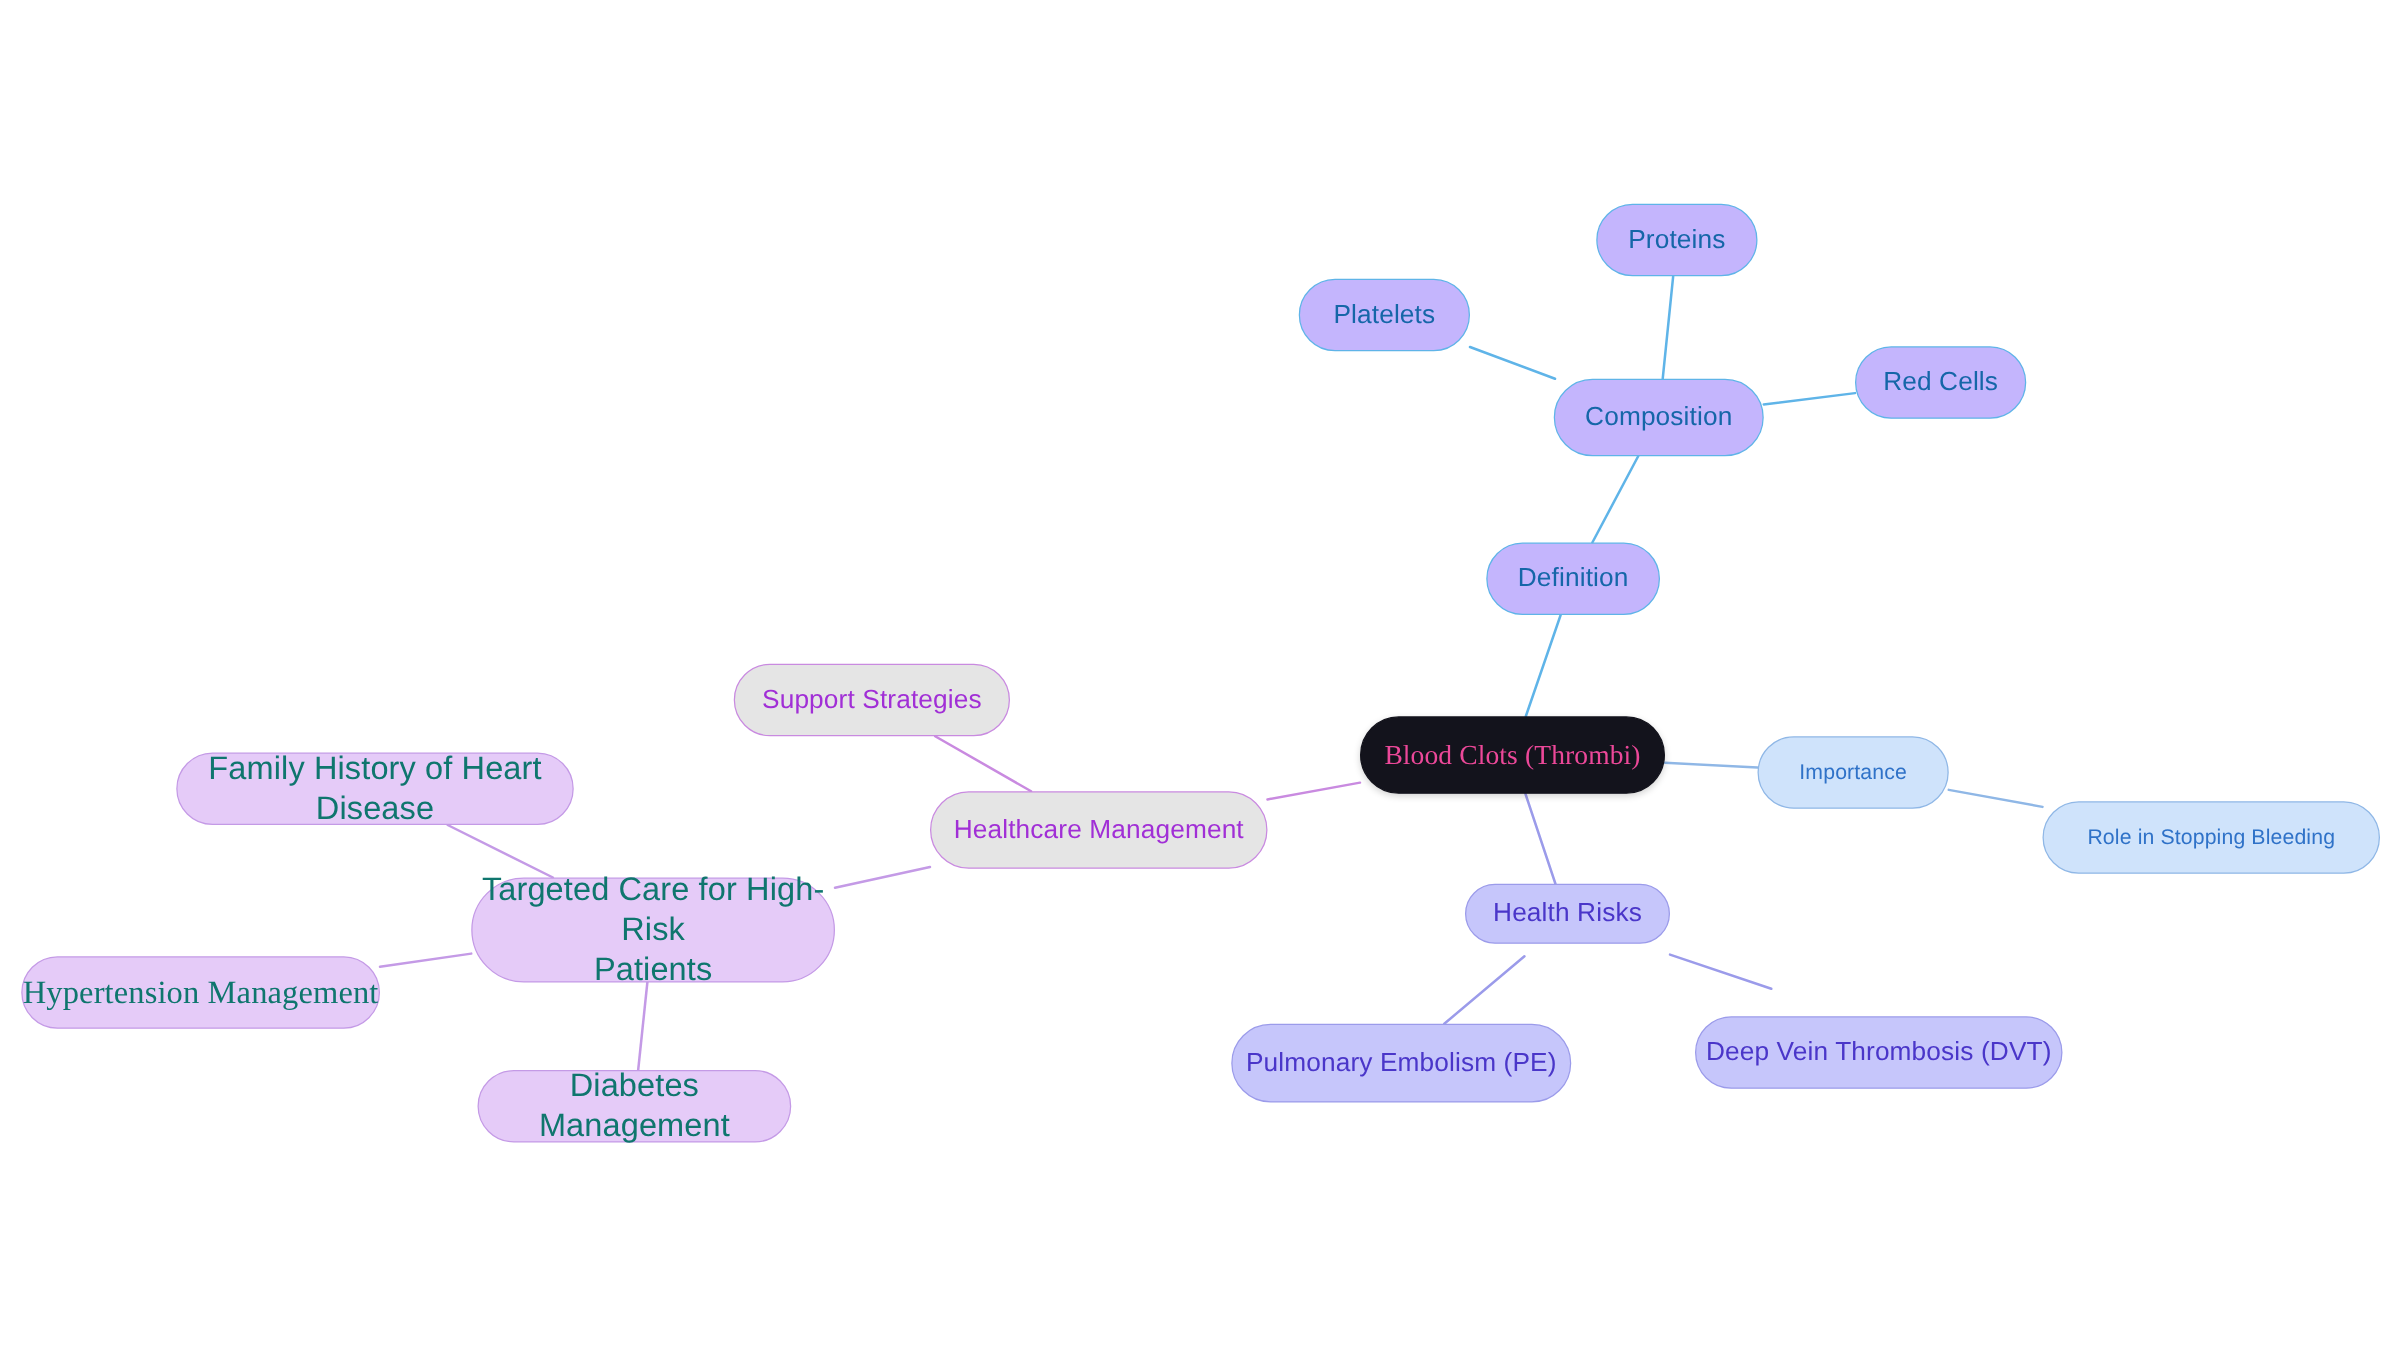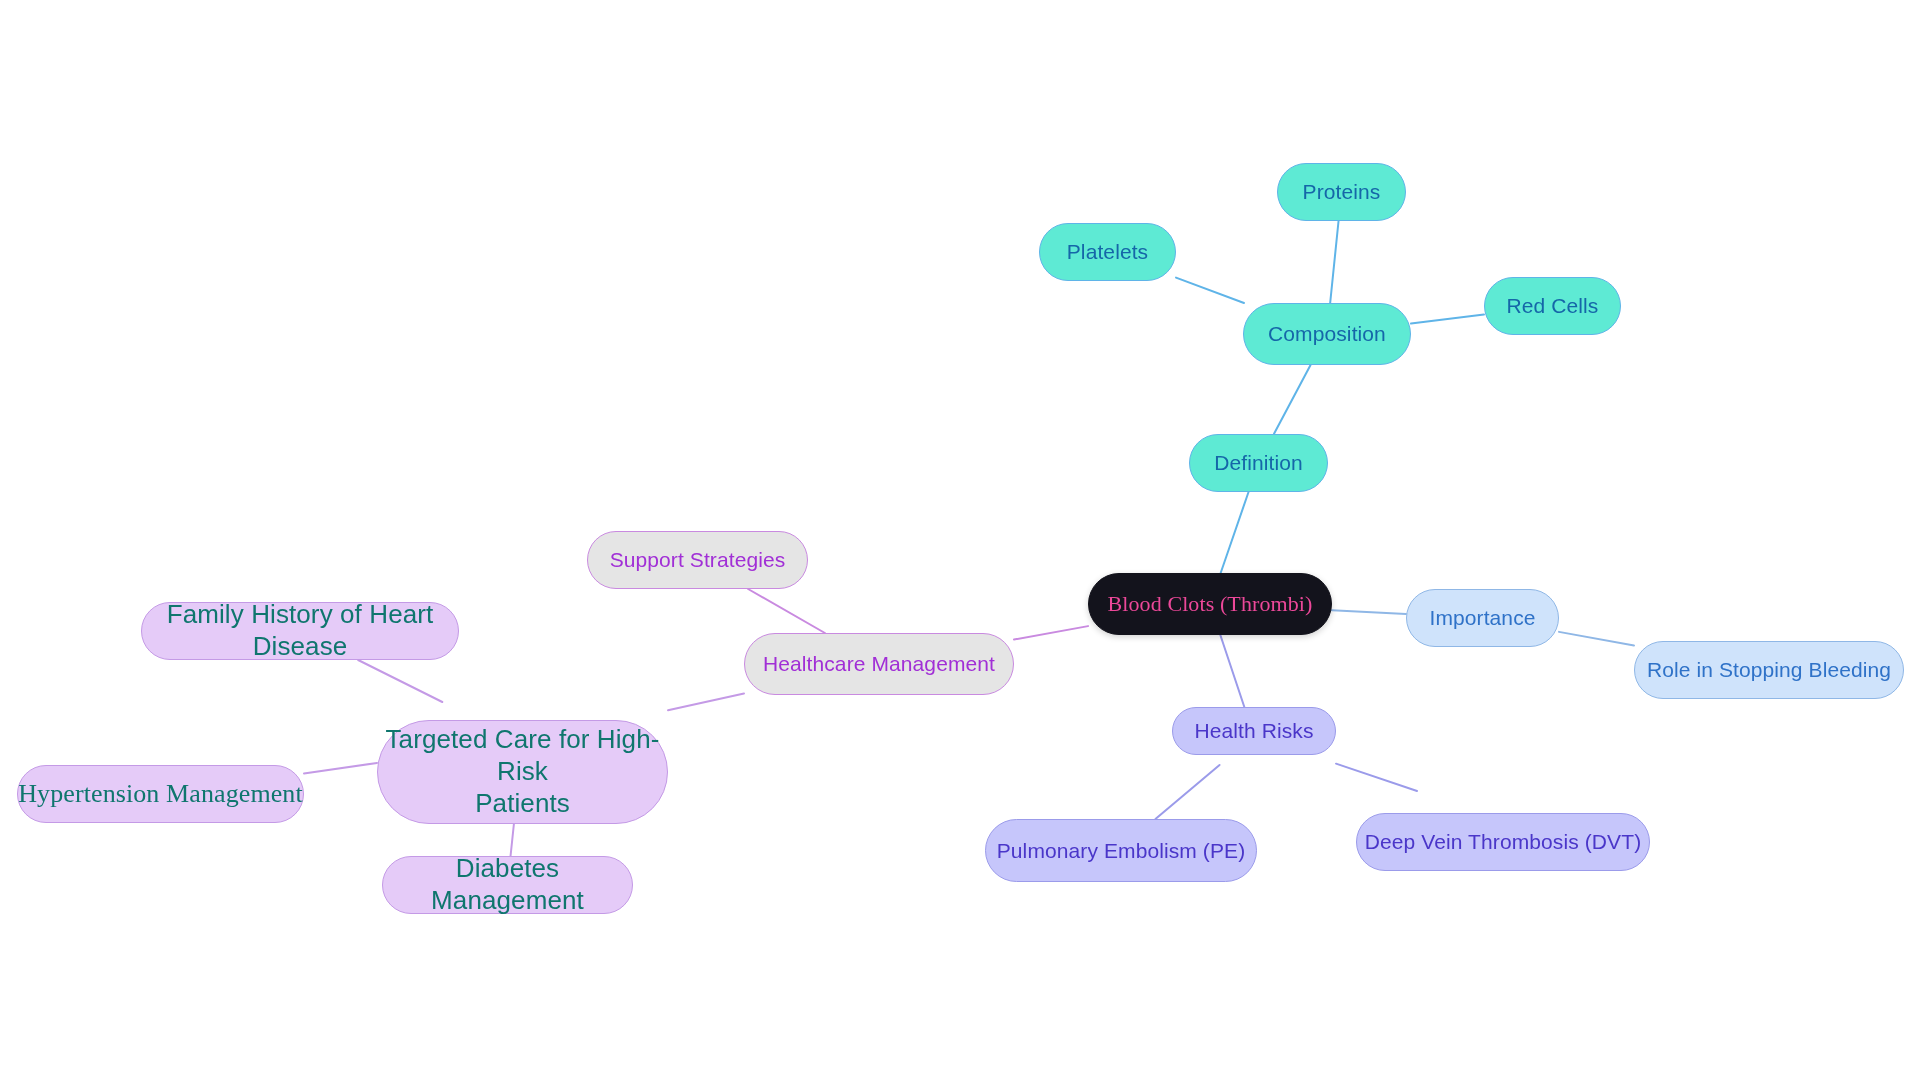--- a/index.html
+++ b/index.html
@@ -45,30 +45,30 @@
   .node-root {
     background: #13131c;
     border-color: #13131c;
     color: #ec4899;
     font-size: 22px;
     border-radius: 34px;
     box-shadow: 0 2px 6px rgba(0,0,0,0.18);
     font-family: Liberation Serif, serif;
   }
   .node-blue {
-    background: #5eead4;
+    background: #c4b5fd;
     border-color: #5fb4e8;
     color: #1566a8;
     font-size: 21px;
   }
   .node-softblue {
     background: #cfe3fb;
     border-color: #8fb7e6;
     color: #2f72c8;
-    font-size: 21px;
+    font-size: 17px;
   }
   .node-periwinkle {
     background: #c6c6fb;
     border-color: #9b9bea;
     color: #4a36c9;
     font-size: 21px;
   }
   .node-orchid {
     background: #e5e5e5;
     border-color: #c98ae0;
@@ -111,19 +111,19 @@
       <div class="node node-blue" style="left: 1039px; top: 223px; width: 137px; height: 58px;">Platelets</div>
       <div class="node node-blue" style="left: 1277px; top: 163px; width: 129px; height: 58px;">Proteins</div>
       <div class="node node-blue" style="left: 1484px; top: 277px; width: 137px; height: 58px;">Red Cells</div>
       <div class="node node-softblue" style="left: 1406px; top: 589px; width: 153px; height: 58px;">Importance</div>
       <div class="node node-softblue" style="left: 1634px; top: 641px; width: 270px; height: 58px;">Role in Stopping Bleeding</div>
       <div class="node node-periwinkle" style="left: 1172px; top: 707px; width: 164px; height: 48px;">Health Risks</div>
       <div class="node node-periwinkle" style="left: 985px; top: 819px; width: 272px; height: 63px;">Pulmonary Embolism (PE)</div>
       <div class="node node-periwinkle" style="left: 1356px; top: 791px; width: 294px; height: 58px; margin-top: 22px;">Deep Vein Thrombosis (DVT)</div>
       <div class="node node-orchid" style="left: 744px; top: 633px; width: 270px; height: 62px;">Healthcare Management</div>
       <div class="node node-orchid" style="left: 587px; top: 531px; width: 221px; height: 58px;">Support Strategies</div>
-      <div class="node node-lilac" style="left: 377px; top: 720px; width: 291px; height: 104px; text-align: center;">Targeted Care for High-Risk
+      <div class="node node-lilac" style="left: 377px; top: 702px; width: 291px; height: 84px; text-align: center;">Targeted Care for High-Risk
 Patients</div>
       <div class="node node-lilac" style="left: 141px; top: 602px; width: 318px; height: 58px;">Family History of Heart Disease</div>
       <div class="node node-lilac" style="left: 17px; top: 765px; width: 287px; height: 58px; font-family: Liberation Serif, serif;">Hypertension Management</div>
       <div class="node node-lilac" style="left: 382px; top: 856px; width: 251px; height: 58px;">Diabetes Management</div>
     </div>
 </div>
 
 </body></html>

